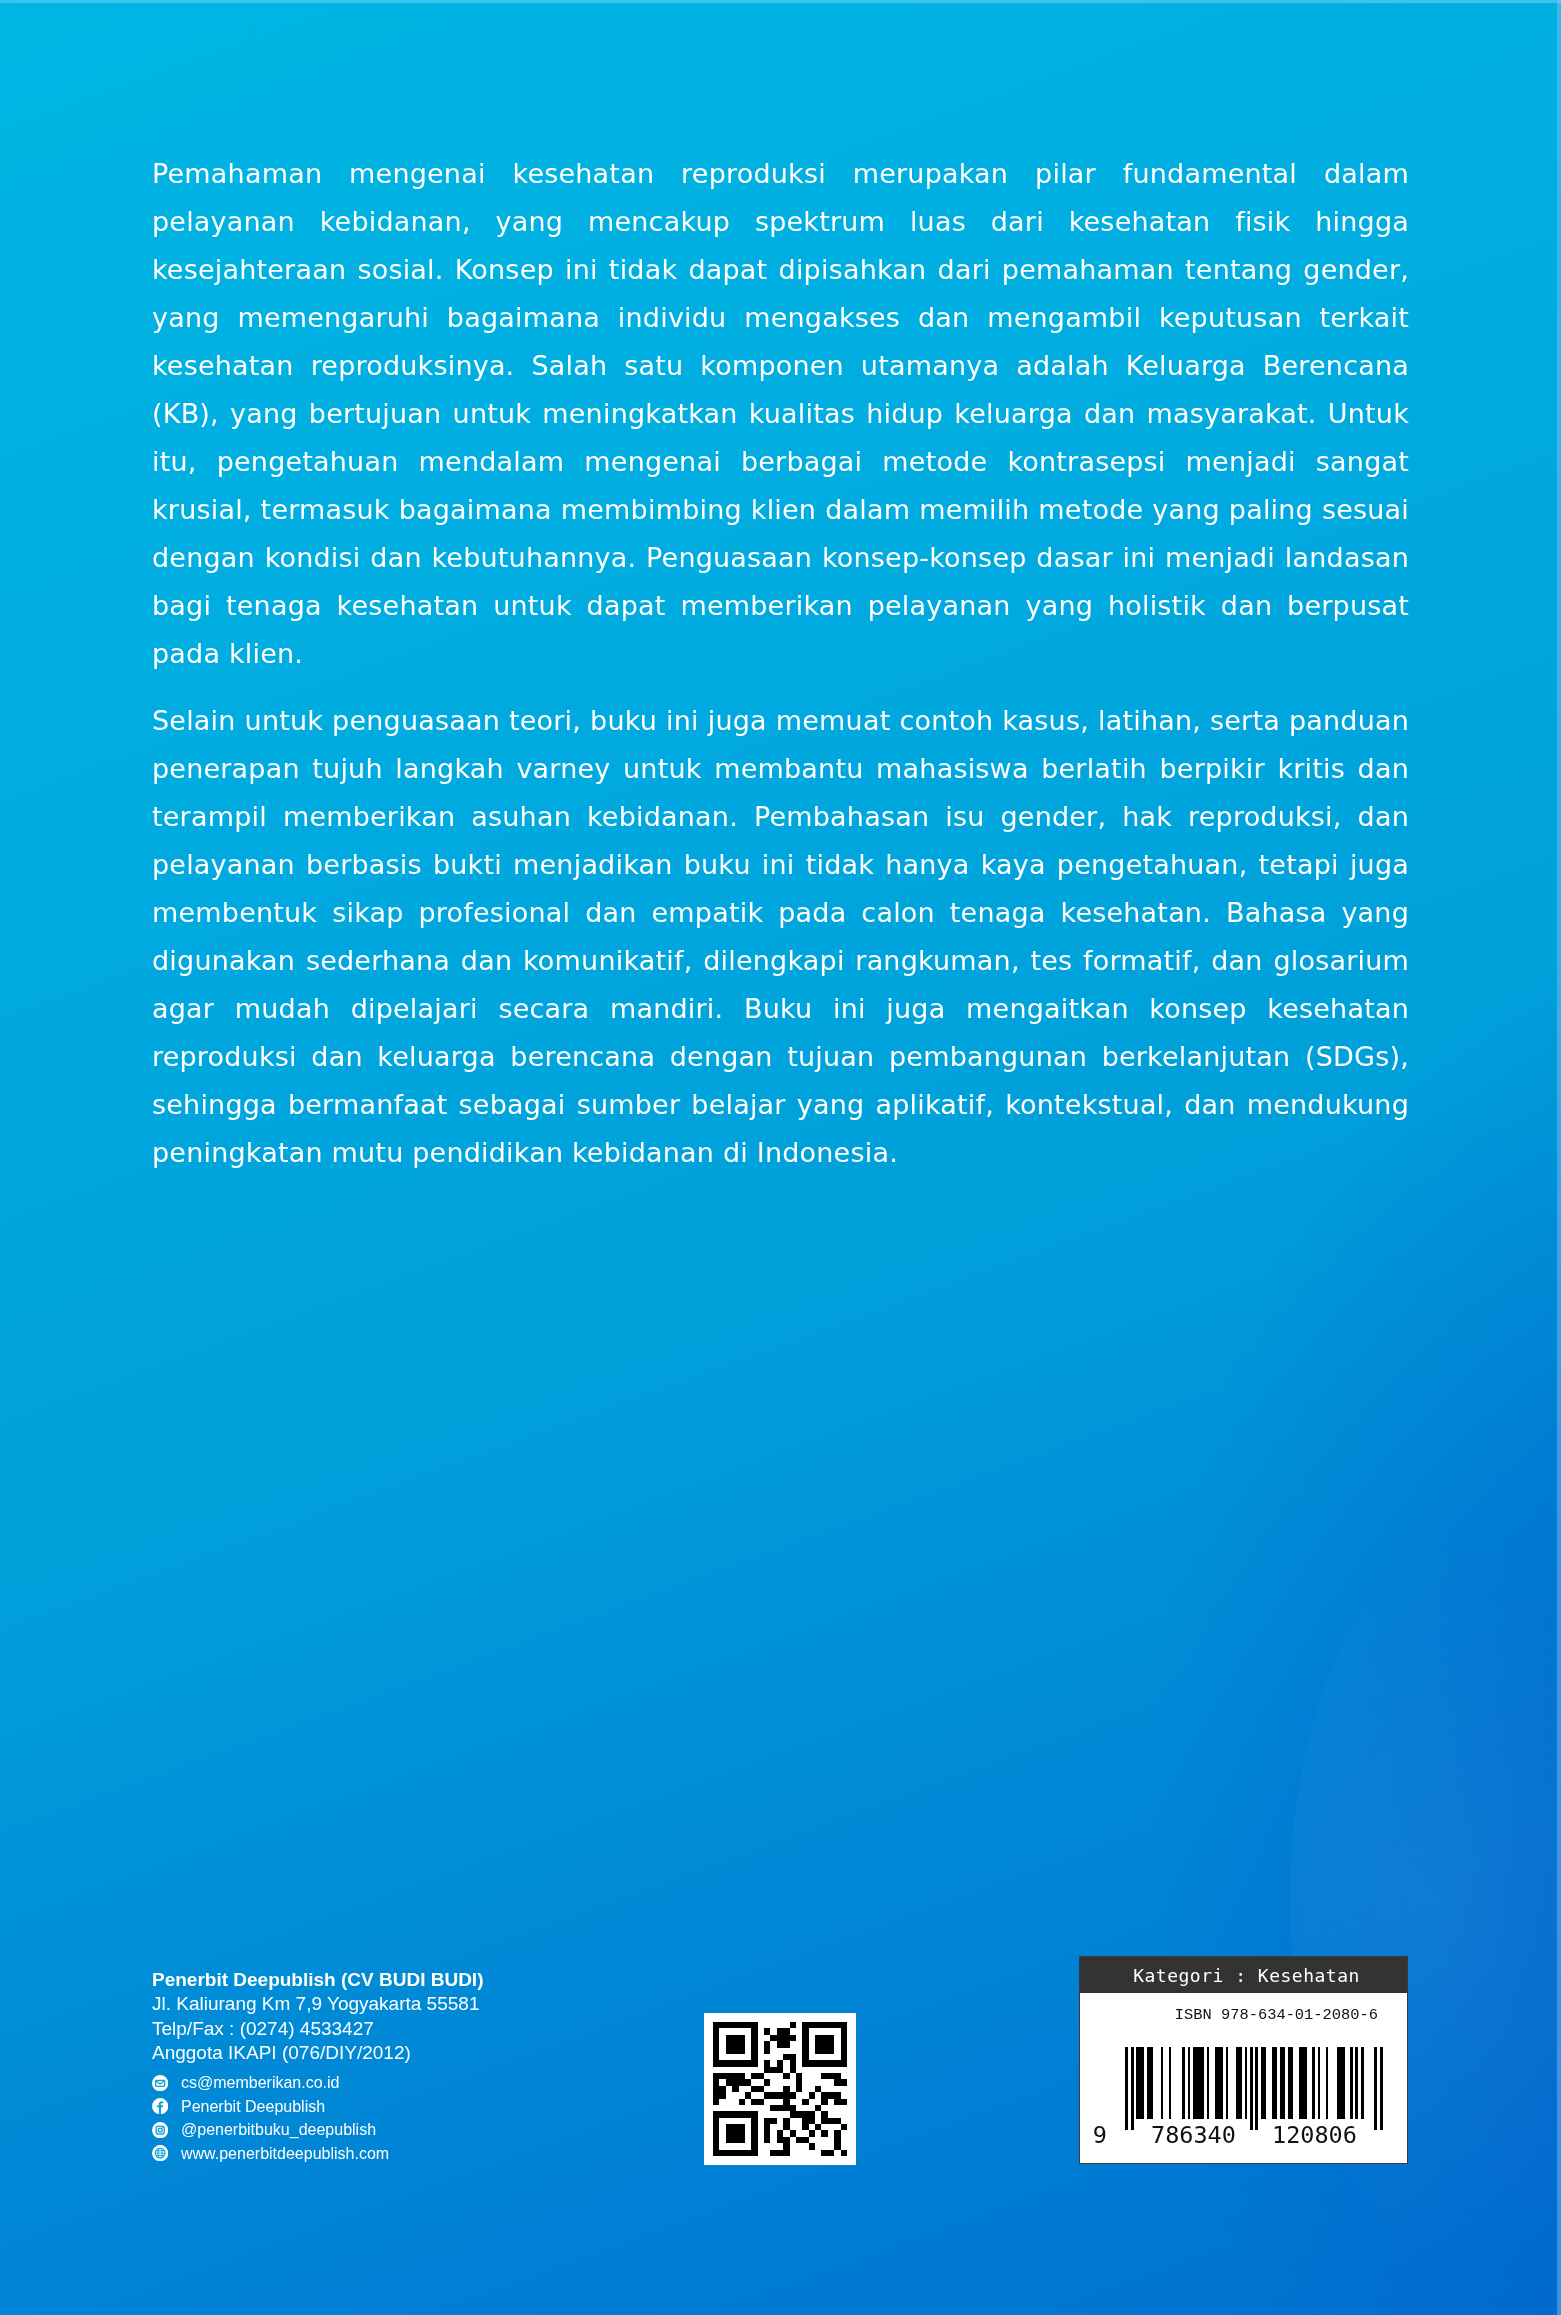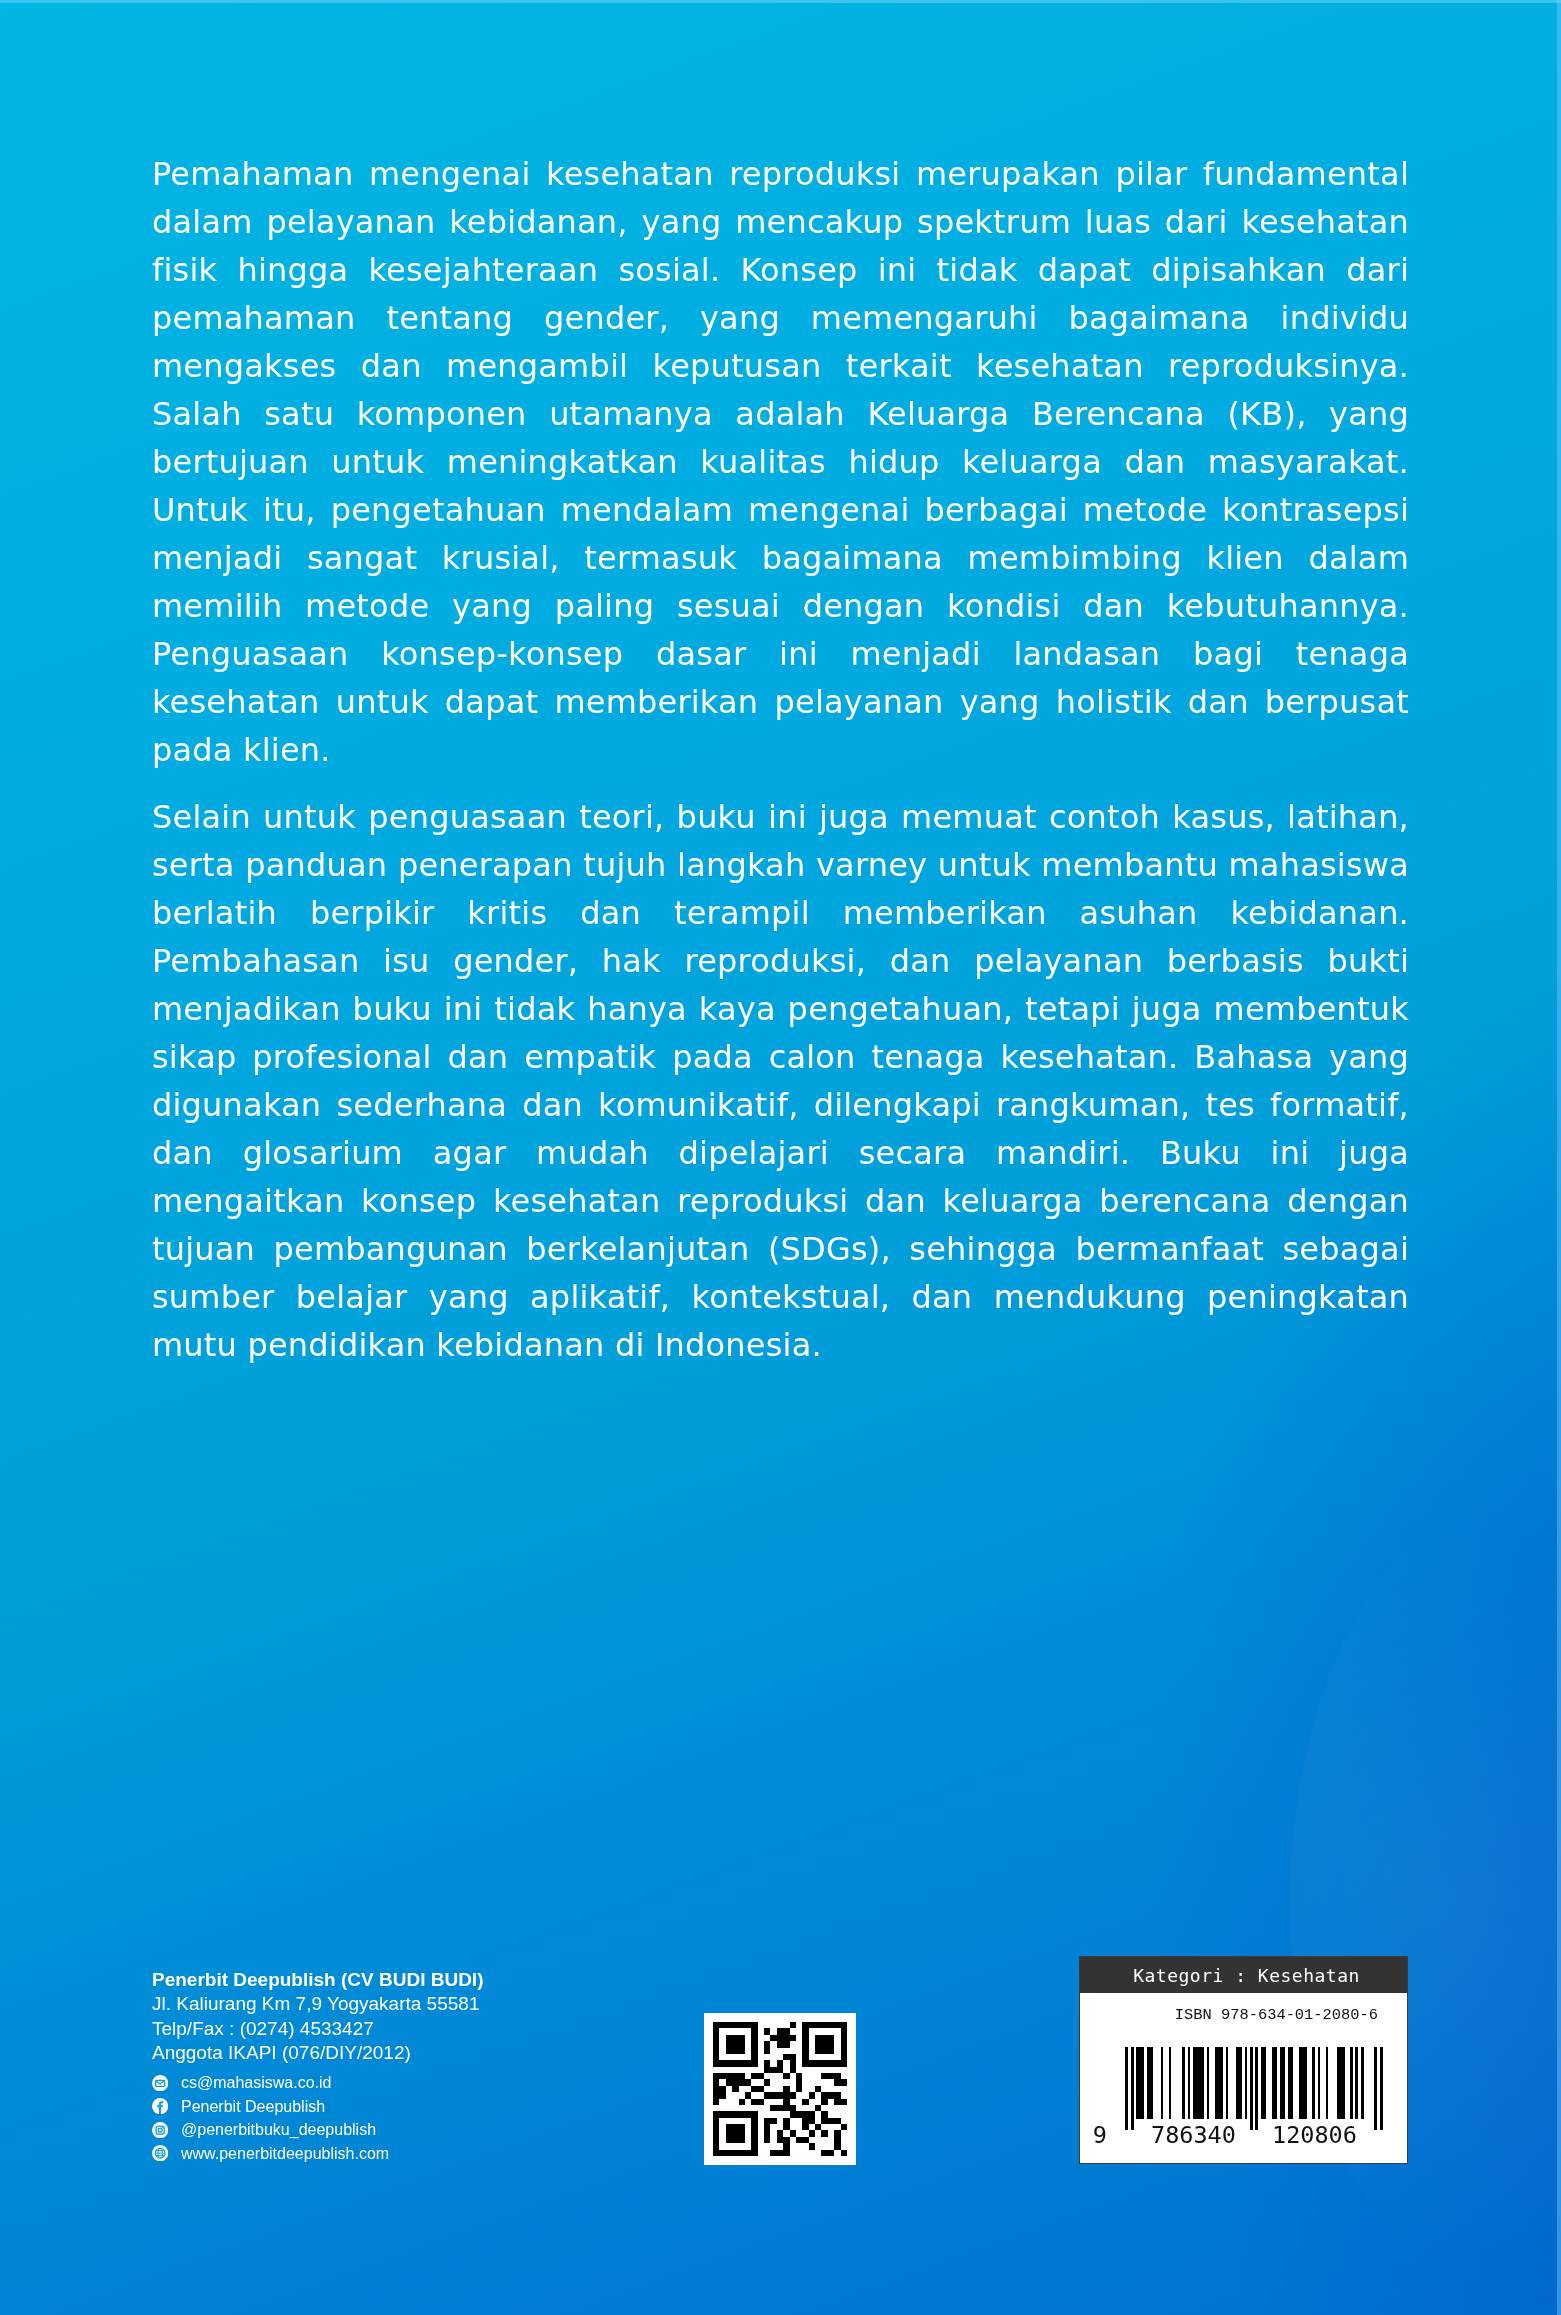--- a/index.html
+++ b/index.html
@@ -18,21 +18,21 @@
   .edge-right { position:absolute; right:0; top:0; width:3.6px; height:2316px; background:rgba(120,200,255,0.45); }
   .deco {
     position:absolute; right:-199px; top:1493px; width:470px; height:814px;
     border-radius:50%;
     background: radial-gradient(ellipse at 30% 50%, rgba(255,255,255,0.06), rgba(255,255,255,0) 65%);
   }
   .blurb {
     position: absolute; left: 152px; top: 150px; width: 1257px;
     color: #ffffff;
     font-family: "DejaVu Sans", sans-serif;
-    font-size: 32px; line-height: 48px;
+    font-size: 27px; line-height: 48px;
     letter-spacing: 0.2px;
   }
   .blurb p { margin: 0; text-align: justify; }
   .blurb p + p { margin-top: 19px; }
 
   .publisher {
     position: absolute; left: 152px; top: 1968px;
     color: #ffffff;
     font-family: "Liberation Sans", sans-serif;
     font-size: 19px; line-height: 24.4px;
@@ -93,21 +93,21 @@
   <div>Anggota IKAPI (076/DIY/2012)</div>
   <div class="contacts">
     <div class="contact-row">
       <span class="ico">
         <svg viewBox="0 0 20 20">
             <circle cx="10" cy="10" r="10" fill="#fff"></circle>
             <rect x="4.5" y="6.5" width="11" height="7.5" rx="1" fill="none" stroke="#0aa0dc" stroke-width="1.6"></rect>
             <path d="M4.8 7 L10 11 L15.2 7" fill="none" stroke="#0aa0dc" stroke-width="1.6"></path>
           </svg>
       </span>
-      <span>cs@mahasiswa.co.id</span>
+      <span>cs@memberikan.co.id</span>
     </div>
     <div class="contact-row">
       <span class="ico">
         <svg viewBox="0 0 20 20">
             <circle cx="10" cy="10" r="10" fill="#fff"></circle>
             <path d="M11 20 V11.5 H13.3 L13.7 9 H11 V7.6 C11 6.9 11.3 6.4 12.3 6.4 H13.8 V4.2 C13.5 4.2 12.6 4.1 11.7 4.1 C9.7 4.1 8.5 5.3 8.5 7.3 V9 H6.3 V11.5 H8.5 V20 Z" fill="#0aa0dc"></path>
           </svg>
       </span>
       <span>Penerbit Deepublish</span>
     </div>

